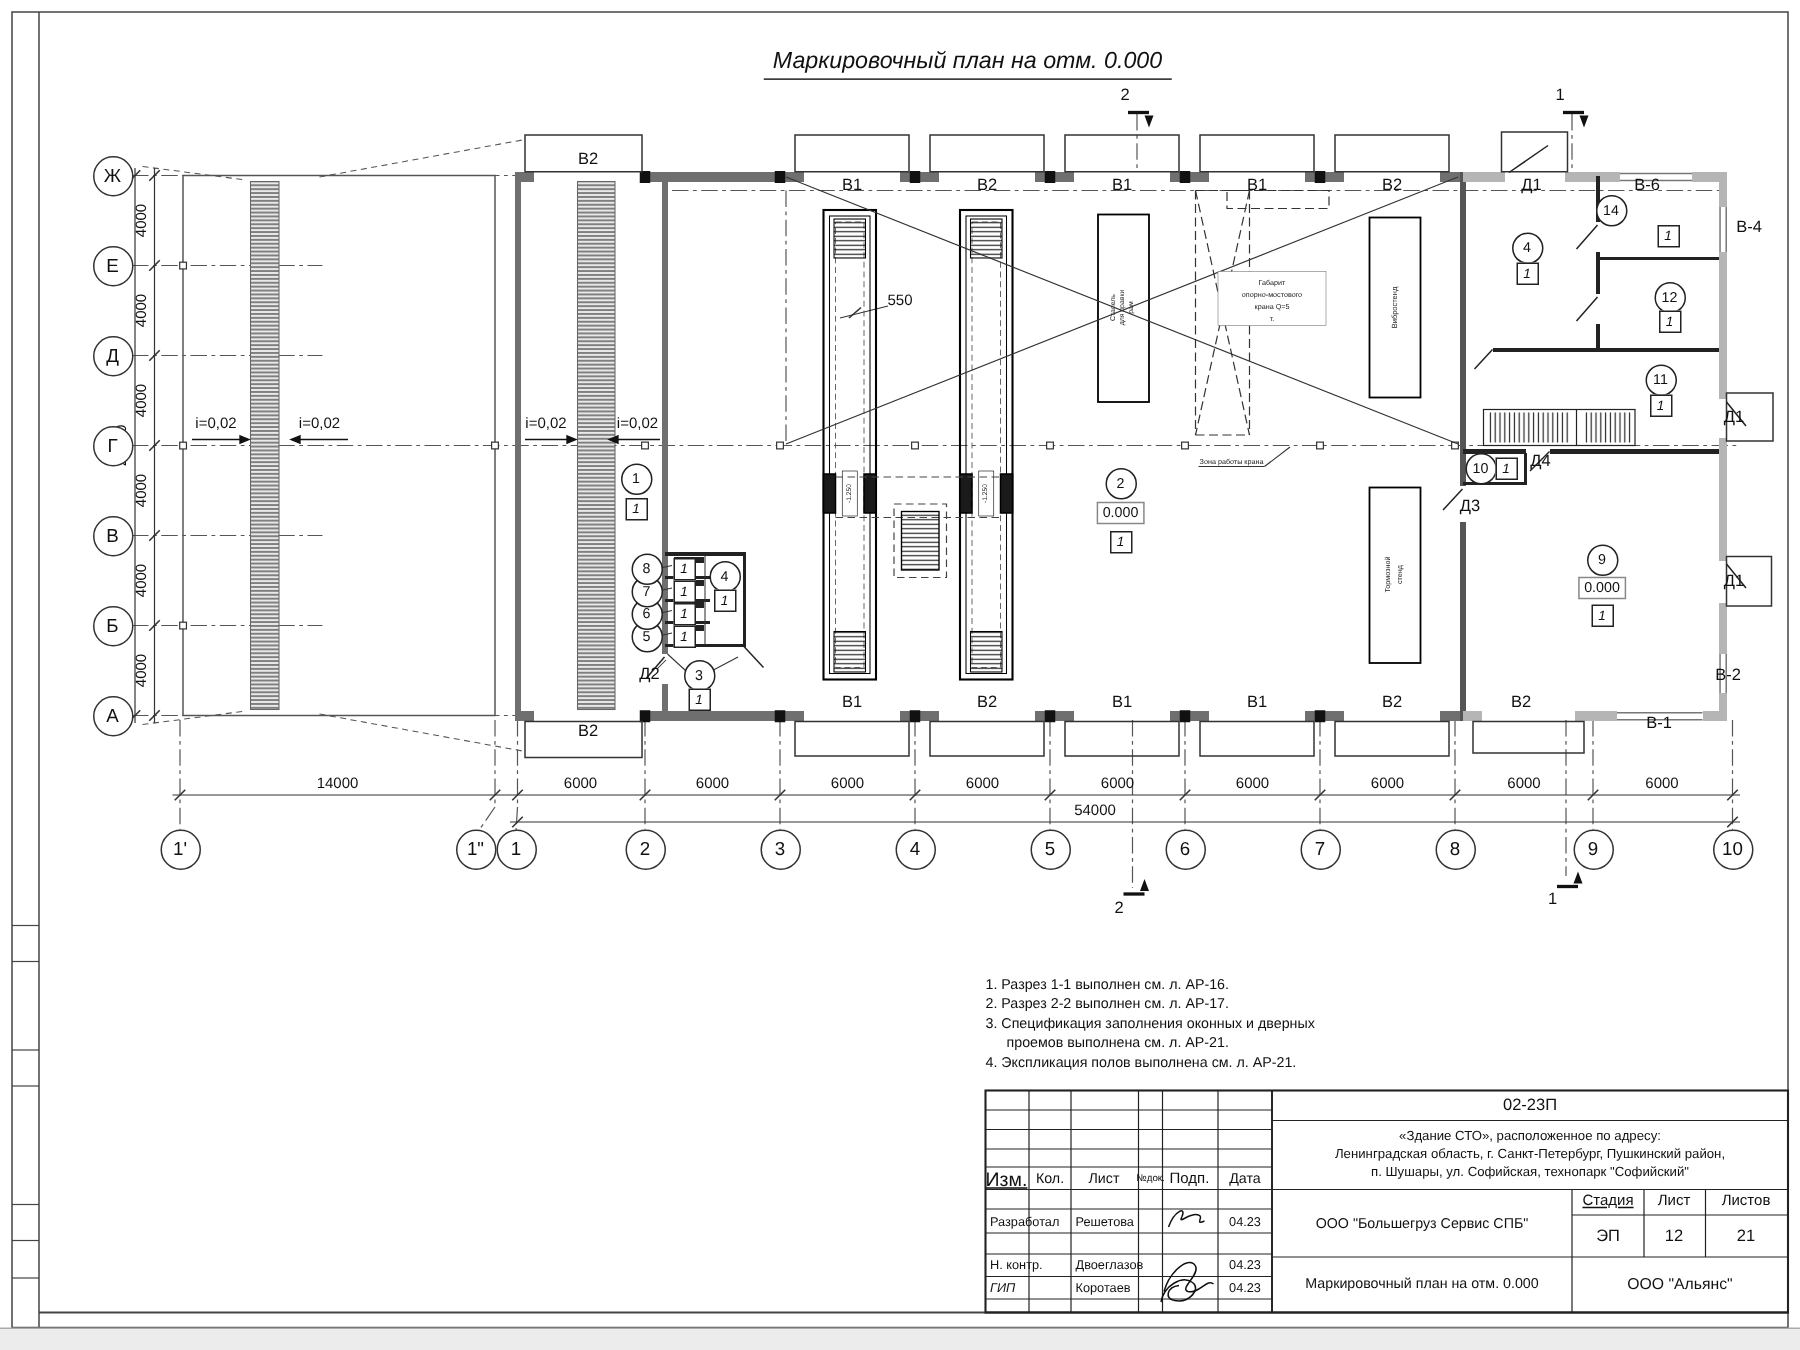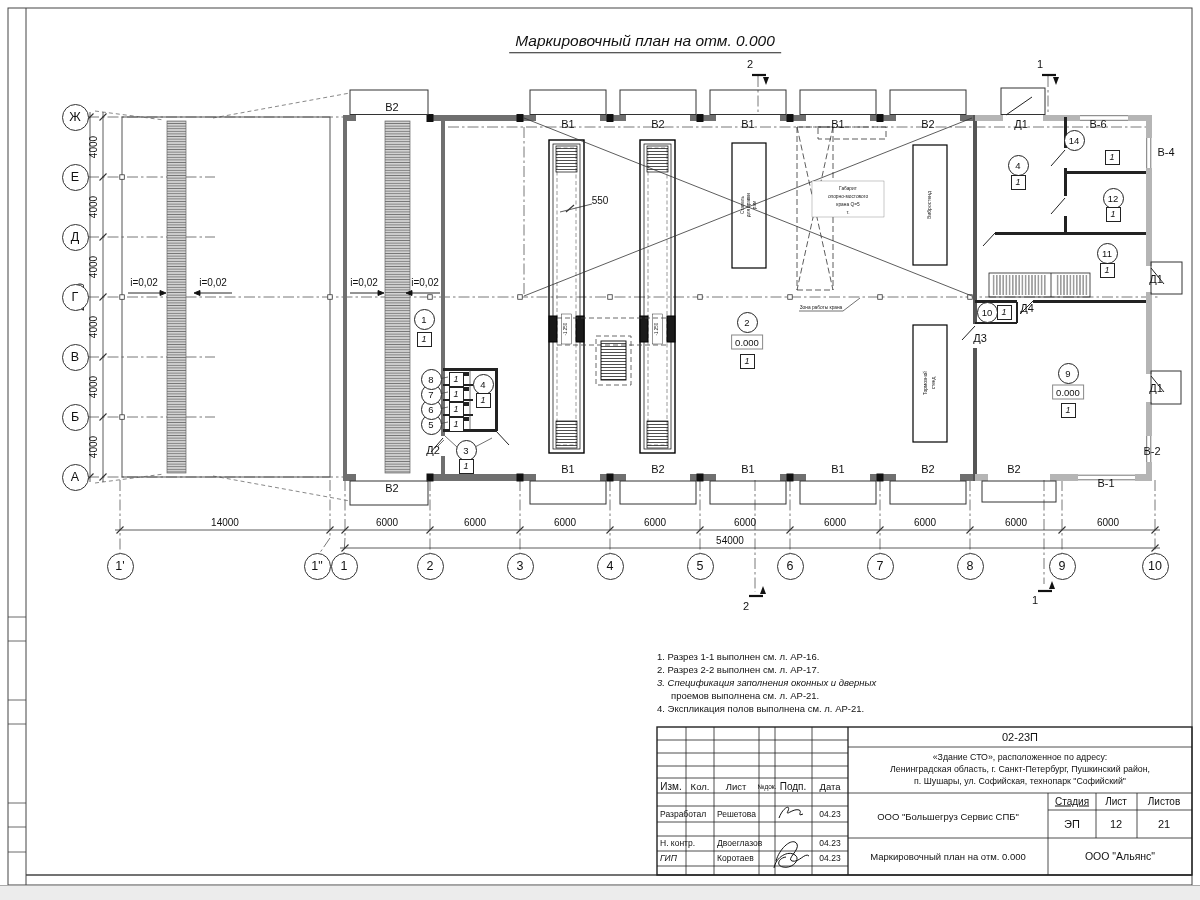--- a/index.html
+++ b/index.html
@@ -520,31 +520,31 @@
 <div class="rc" style="left:1113px;top:198px;">12</div>
 <div class="fsq" style="left:1113px;top:214px;">1</div>
 <div class="rc" style="left:1018px;top:165px;">4</div>
 <div class="fsq" style="left:1018px;top:182px;">1</div>
 <div class="rc" style="left:1074px;top:140px;">14</div>
 <div class="fsq" style="left:1112px;top:157px;">1</div>
 
 <div>
   <div class="note" style="left:657px;top:651px;">1. Разрез 1-1 выполнен см. л. АР-16.</div>
   <div class="note" style="left:657px;top:664px;">2. Разрез 2-2 выполнен см. л. АР-17.</div>
-  <div class="note" style="left:657px;top:677px;font-style:italic;">3. Спецификация заполнения оконных и дверных</div>
+  <div class="note" style="left:657px;top:677px;">3. Спецификация заполнения оконных и дверных</div>
   <div class="note" style="left:671px;top:690px;">проемов выполнена см. л. АР-21.</div>
   <div class="note" style="left:657px;top:703px;">4. Экспликация полов выполнена см. л. АР-21.</div>
 </div>
 
 <div>
   <div class="tb f11" style="left:1020px;top:737px;">02-23П</div>
   <div class="tb" style="left:1020px;top:757px;font-size:8.8px;">«Здание СТО», расположенное по адресу:</div>
   <div class="tb" style="left:1020px;top:769px;font-size:8.8px;">Ленинградская область, г. Санкт-Петербург, Пушкинский район,</div>
   <div class="tb" style="left:1020px;top:781px;font-size:8.8px;">п. Шушары, ул. Софийская, технопарк "Софийский"</div>
-  <div class="tb" style="left:671px;top:786px;font-size:10px;">Изм.</div>
+  <div class="tb" style="left:671px;top:786px;font-size:13px;text-decoration:underline;">Изм.</div>
   <div class="tb" style="left:700px;top:786px;font-size:9.5px;">Кол.</div>
   <div class="tb" style="left:736px;top:786px;font-size:9.5px;">Лист</div>
   <div class="tb" style="left:767px;top:786px;font-size:6.5px;">№док.</div>
   <div class="tb" style="left:793px;top:786px;font-size:10px;">Подп.</div>
   <div class="tb" style="left:830px;top:786px;font-size:9.5px;">Дата</div>
   <div class="tbl" style="left:660px;top:814px;font-size:8.5px;">Разработал</div>
   <div class="tbl" style="left:717px;top:814px;font-size:8.5px;">Решетова</div>
   <div class="tb" style="left:830px;top:814px;font-size:8.5px;">04.23</div>
   <div class="tbl" style="left:660px;top:843px;font-size:8.5px;">Н. контр.</div>
   <div class="tbl" style="left:717px;top:843px;font-size:8.5px;">Двоеглазов</div>

